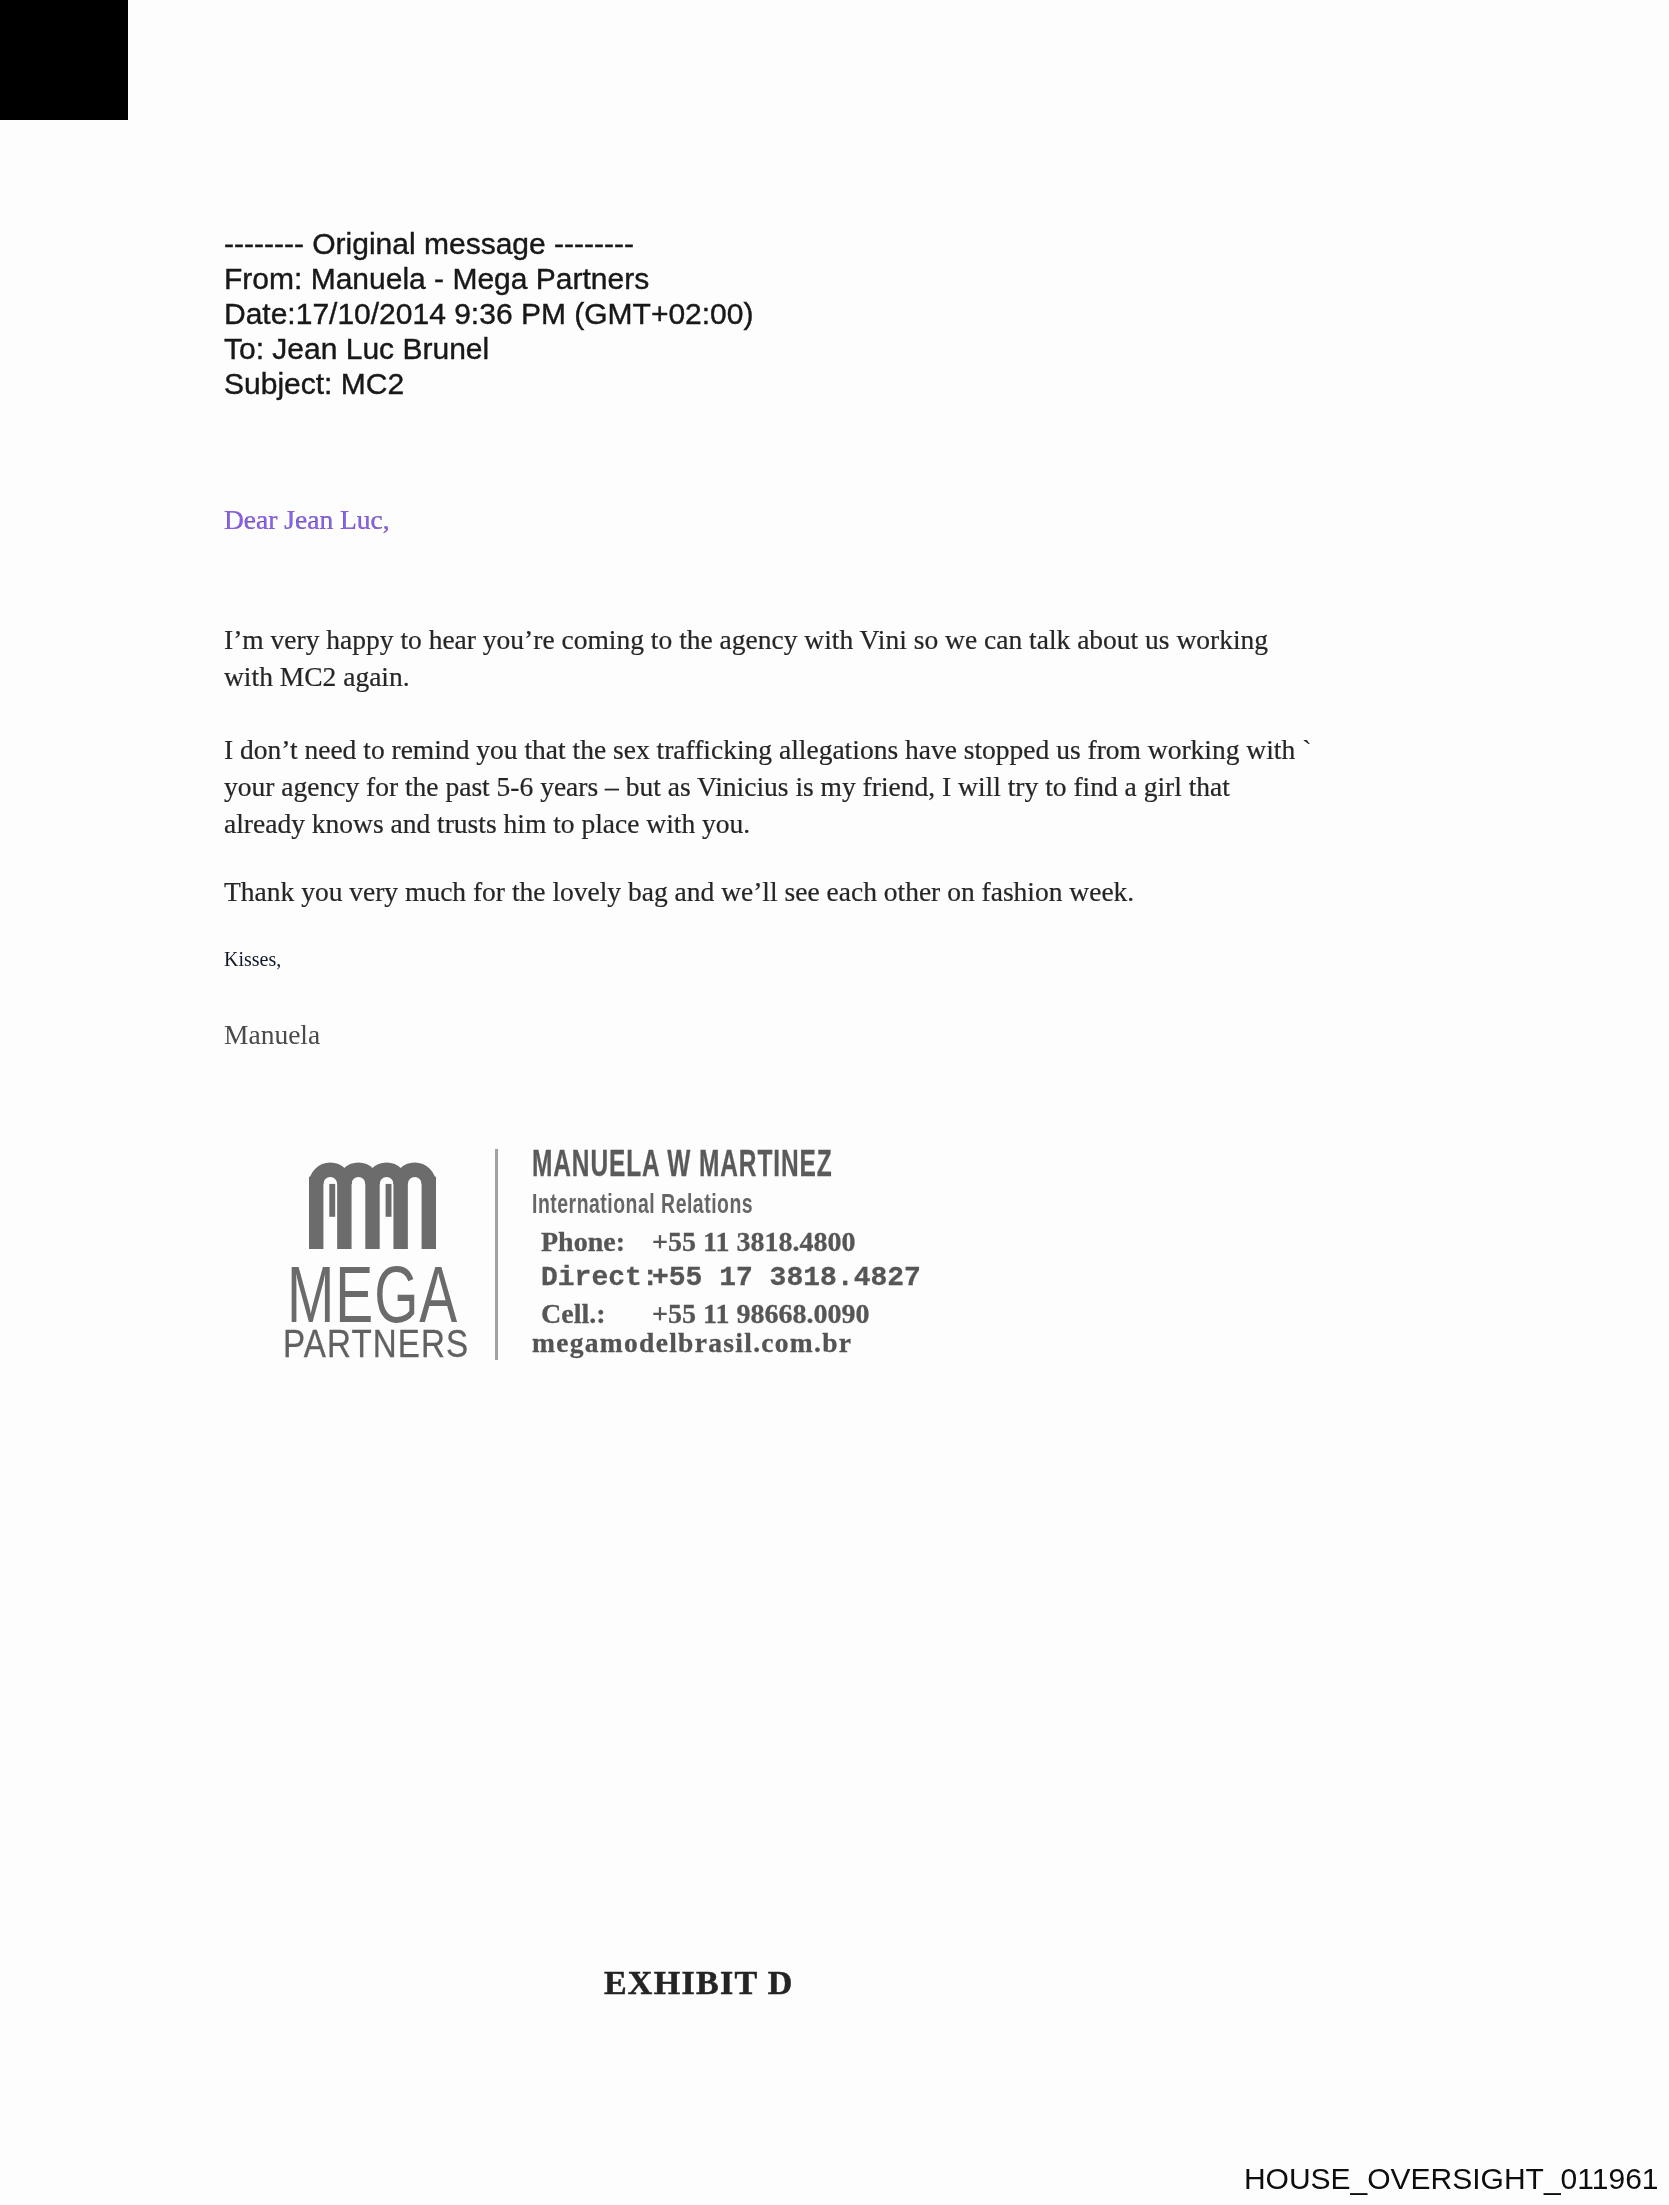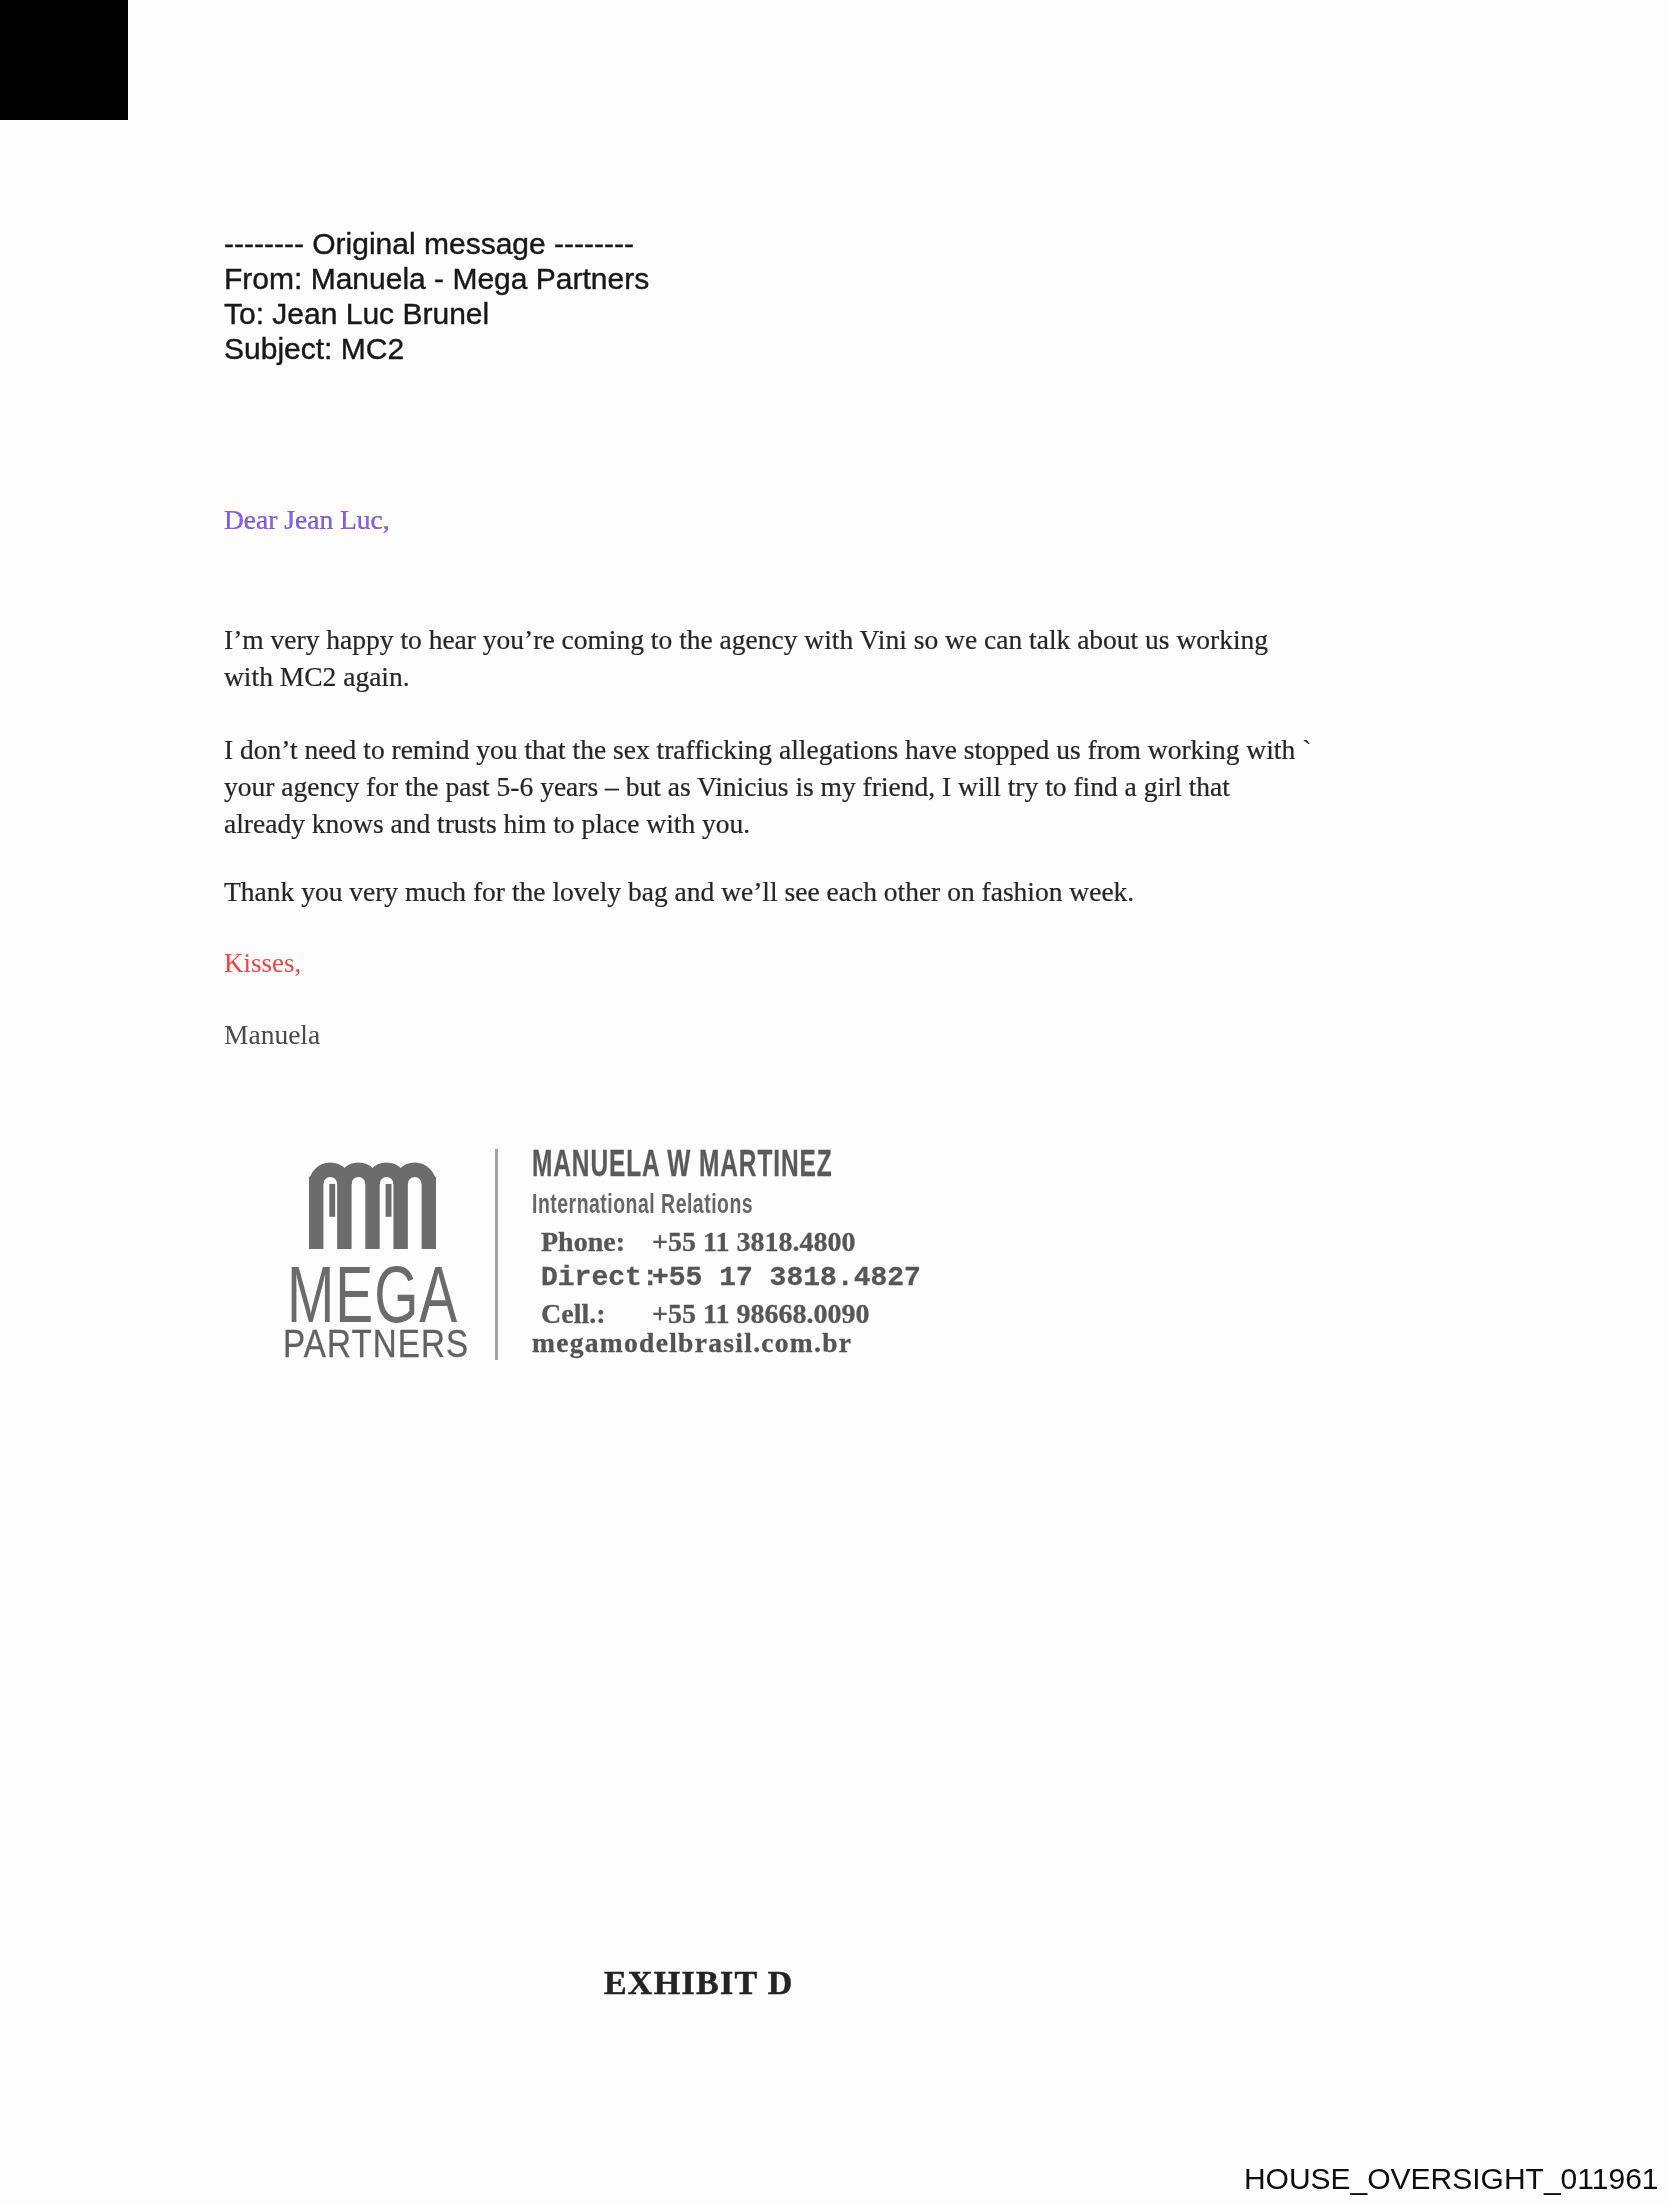--- a/index.html
+++ b/index.html
@@ -52,22 +52,22 @@
     color: #262626;
     -webkit-text-stroke: 0.2px #262626;
   }
   .para-1 { top: 621px; }
   .para-2 { top: 731px; }
   .para-3 { top: 873px; }
 
   .closing {
     position: absolute;
     left: 224px; top: 948px;
-    font-size: 27px;
-    color: #ef4444;
+    font-size: 20px;
+    color: #0f172a;
   }
   .signer-name {
     position: absolute;
     left: 224px; top: 1019px;
     font-size: 27.5px;
     color: #4a4a4a;
   }
 
   
   .logo-glyph {
@@ -189,20 +189,21 @@
 </head>
 <body>
 
 <div class="page">
 
   <div class="scan-corner"></div>
 
   <div class="email-header">
     <div class="line">-------- Original message --------</div>
     <div class="line">From: Manuela - Mega Partners</div>
+    <div class="line">Date:17/10/2014 9:36 PM (GMT+02:00)</div>
     <div class="line">To: Jean Luc Brunel</div>
     <div class="line">Subject: MC2</div>
   </div>
 
   <div class="salutation line">Dear Jean Luc,</div>
 
   <div class="para para-1">
     <div class="line">I’m very happy to hear you’re coming to the agency with Vini so we can talk about us working</div>
     <div class="line">with MC2 again.</div>
   </div>

